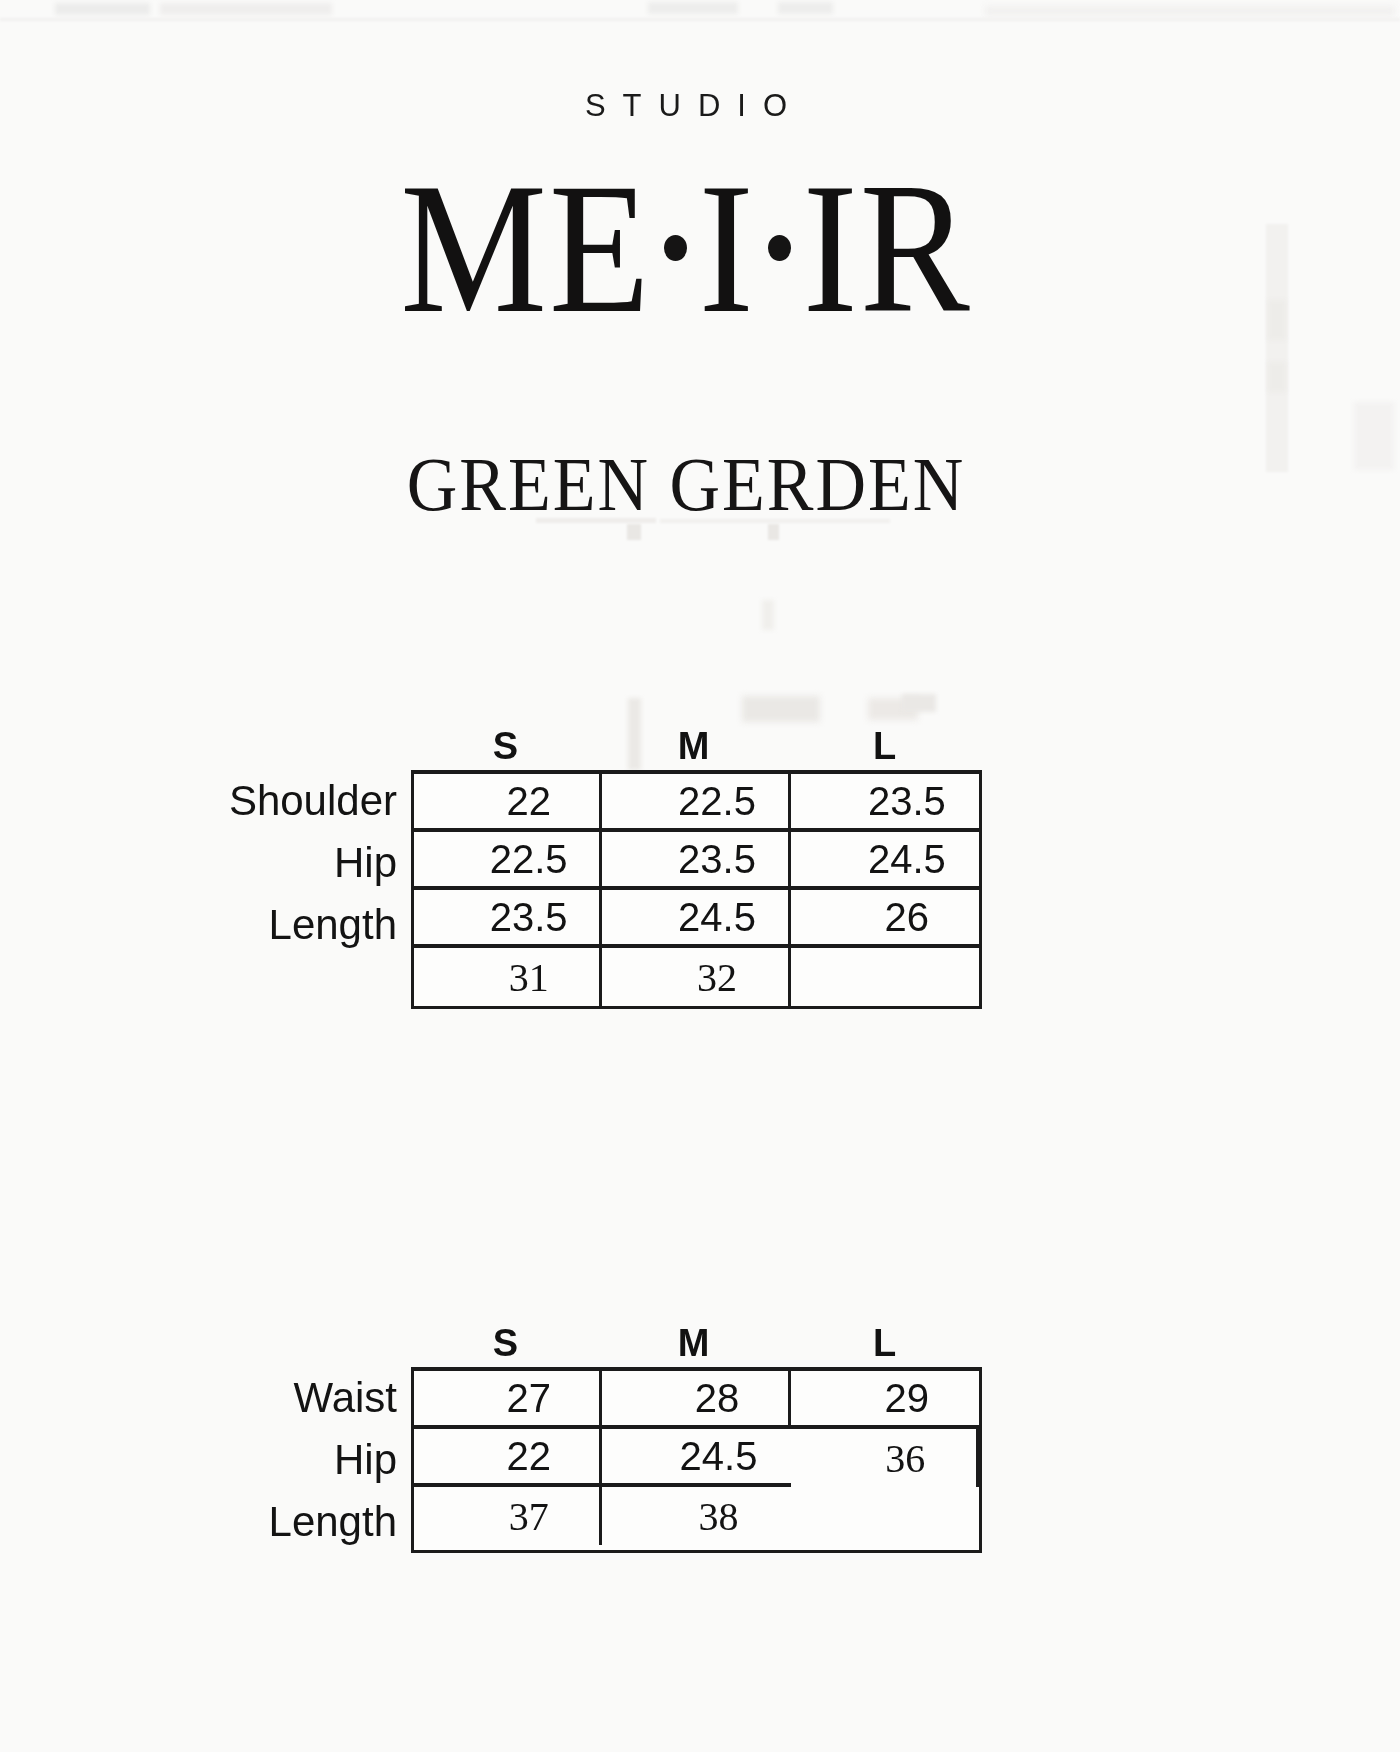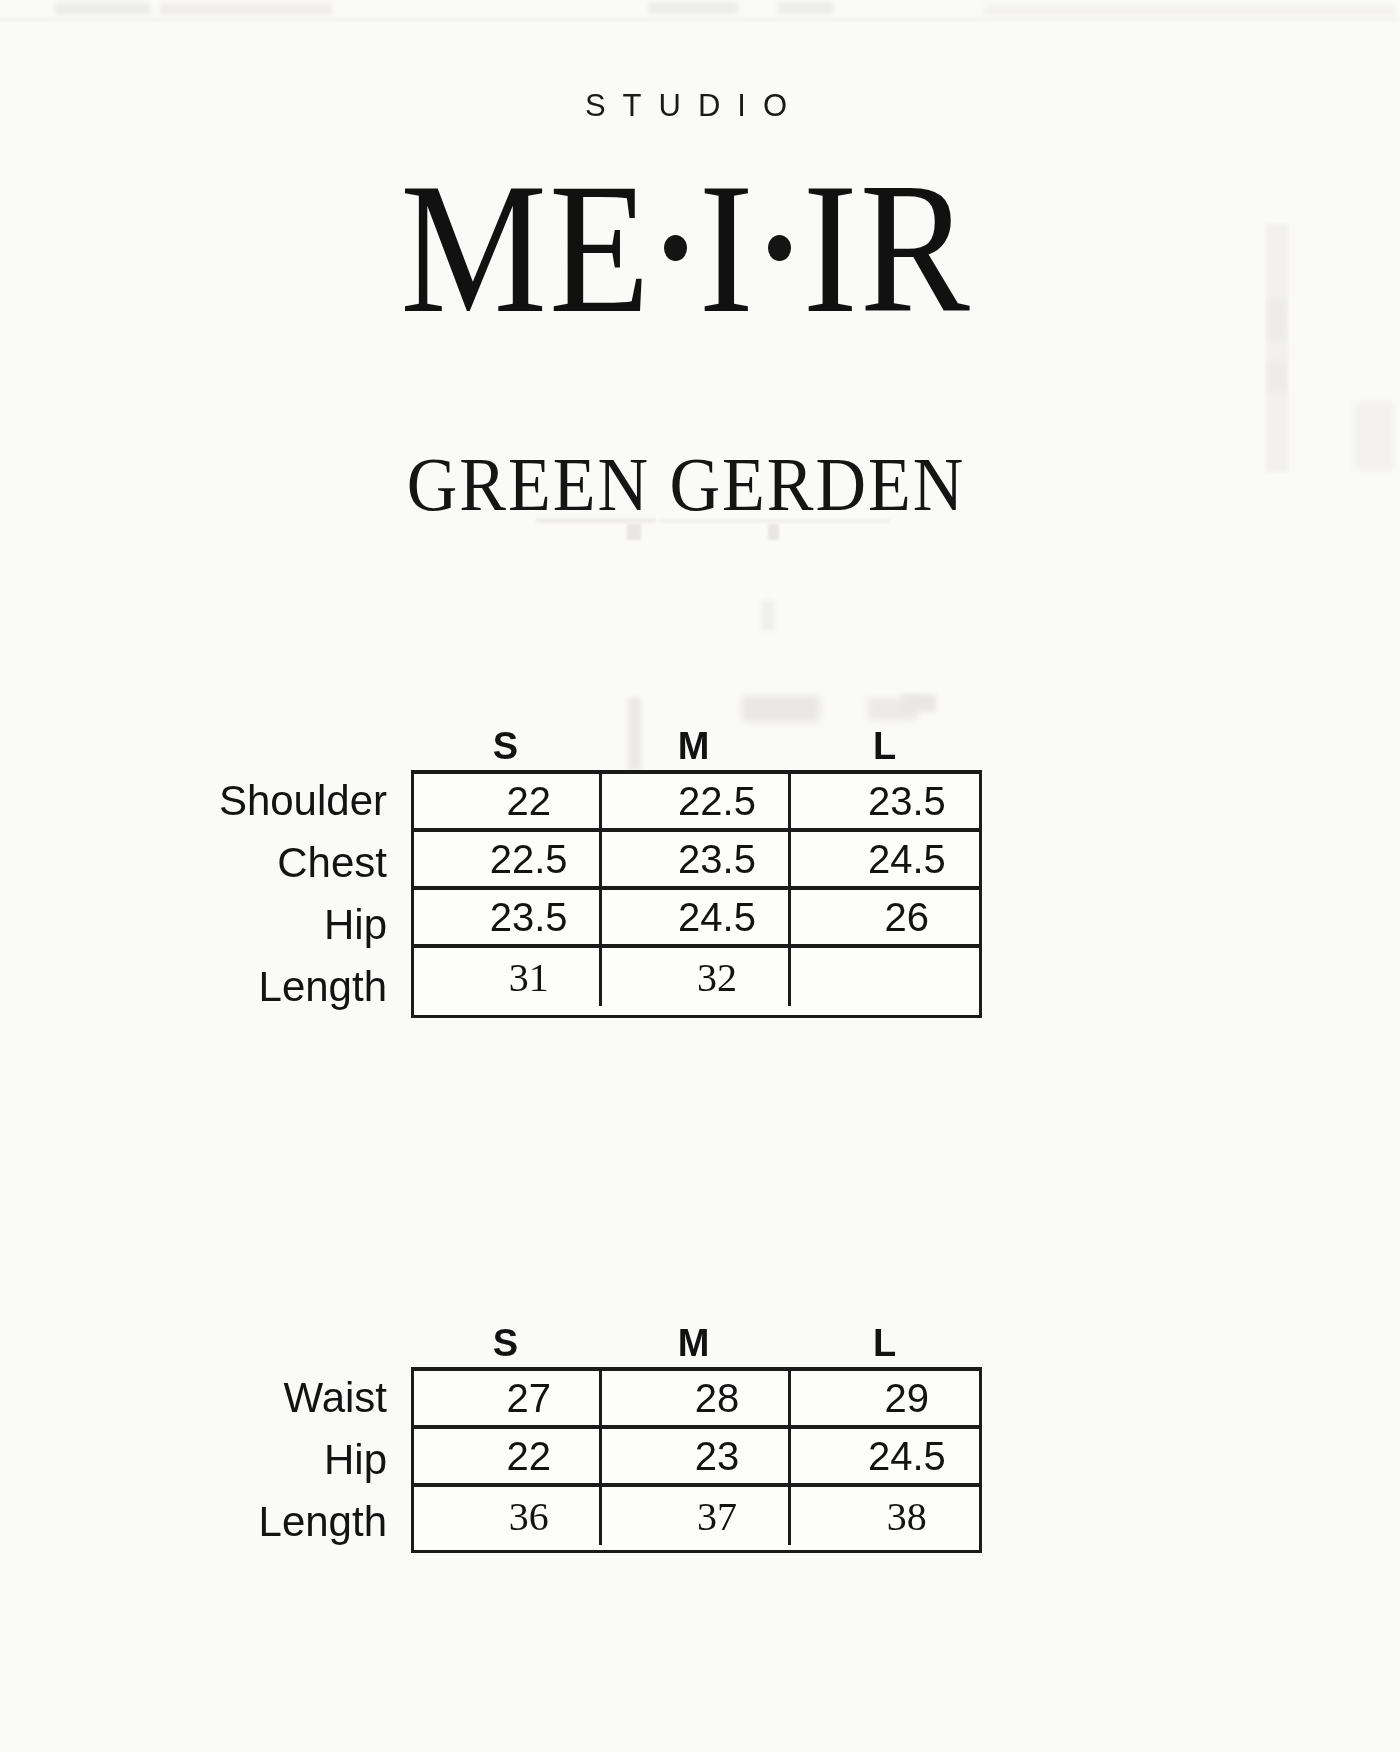--- a/index.html
+++ b/index.html
@@ -20,21 +20,21 @@
            letter-spacing:2px; color:#161515; transform:scaleY(1.09); transform-origin:50% 50%; white-space:nowrap; }
 
   .pants-heading { top:1243px; font-size:62px; font-weight:700; letter-spacing:2px; color:#111; }
 
   
   .sizing-table { position:absolute; left:195px; width:787px; }
   .size-head { display:grid; grid-template-columns:189px 187px 195px; margin-left:216px; height:48px;
                align-items:end; justify-items:center; font-size:38px; font-weight:700; color:#121212; padding-bottom:2px; box-sizing:border-box; }
   .tbody { display:flex; }
   .labels { width:216px; box-sizing:border-box; }
-  .mlabel { height:62px; display:flex; align-items:center; justify-content:flex-end; padding-right:24px;
+  .mlabel { height:62px; display:flex; align-items:center; justify-content:flex-end; padding-right:14px;
             font-size:42px; color:#131313; }
   .grid { width:571px; box-sizing:border-box; border:3px solid #1b1b1b; border-top-width:4px;
           display:grid; grid-template-columns:1fr 1fr 1fr; grid-auto-rows:58px; background:#fdfdfc; }
   .cell { display:flex; align-items:center; justify-content:center; font-size:40px; color:#131313;
           border-right:3px solid #1b1b1b; border-bottom:4px solid #1b1b1b; box-sizing:border-box;padding-left:44px; }
   .cell.last-col { border-right:none; }
   .cell.last-row { border-bottom:none;font-family:Liberation Serif, serif; }
 
   
   .art { position:absolute; pointer-events:none; }
@@ -77,21 +77,20 @@
 
   <div class="sizing-table" style="top:722px;">
     <div class="size-head">
       <span>S</span>
       <span>M</span>
       <span>L</span>
     </div>
     <div class="tbody">
       <div class="labels">
         <div class="mlabel">Shoulder</div>
-        <div class="mlabel">Chest</div>
         <div class="mlabel">Hip</div>
         <div class="mlabel">Length</div>
       </div>
       <div class="grid">
         <div class="cell">22</div>
         <div class="cell">22.5</div>
         <div class="cell last-col">23.5</div>
         <div class="cell">22.5</div>
         <div class="cell">23.5</div>
         <div class="cell last-col">24.5</div>
@@ -115,21 +114,20 @@
       <div class="labels">
         <div class="mlabel">Waist</div>
         <div class="mlabel">Hip</div>
         <div class="mlabel">Length</div>
       </div>
       <div class="grid">
         <div class="cell">27</div>
         <div class="cell">28</div>
         <div class="cell last-col">29</div>
         <div class="cell">22</div>
-        <div class="cell">23</div>
         <div class="cell last-col">24.5</div>
         <div class="cell last-row">36</div>
         <div class="cell last-row">37</div>
         <div class="cell last-col last-row">38</div>
       </div>
     </div>
   </div>
 
 </div>
 

